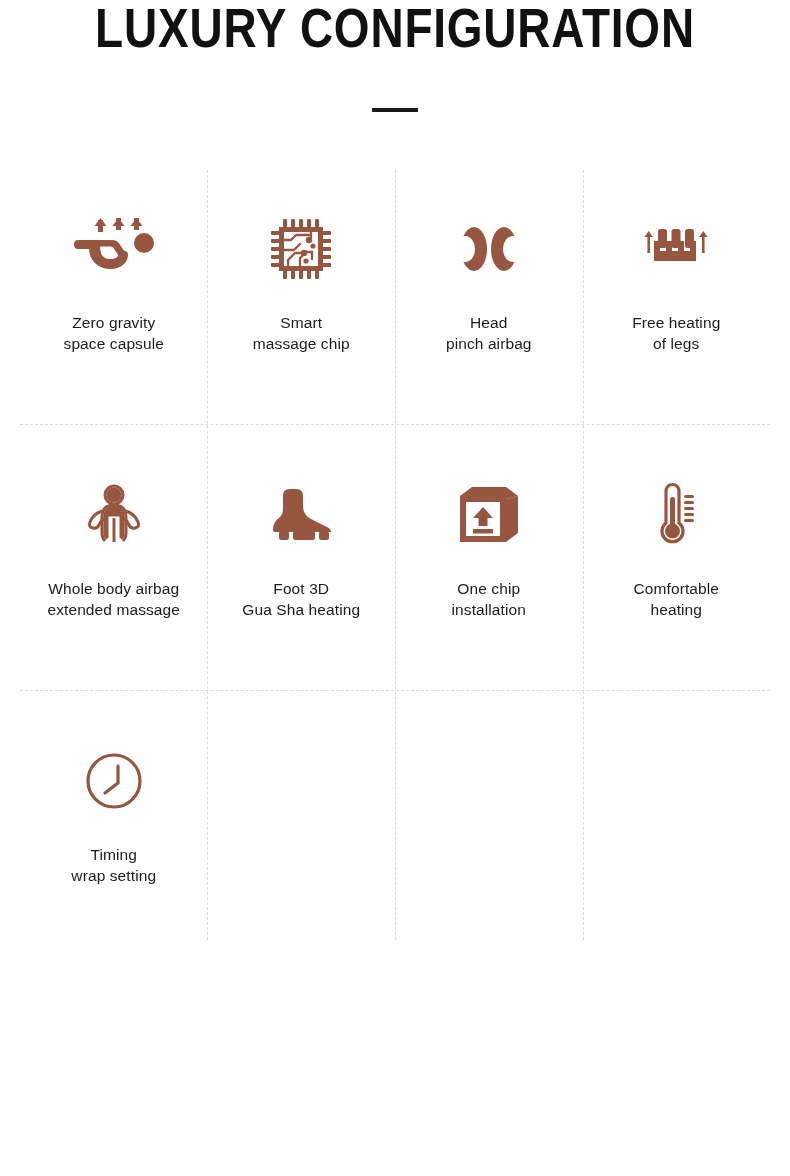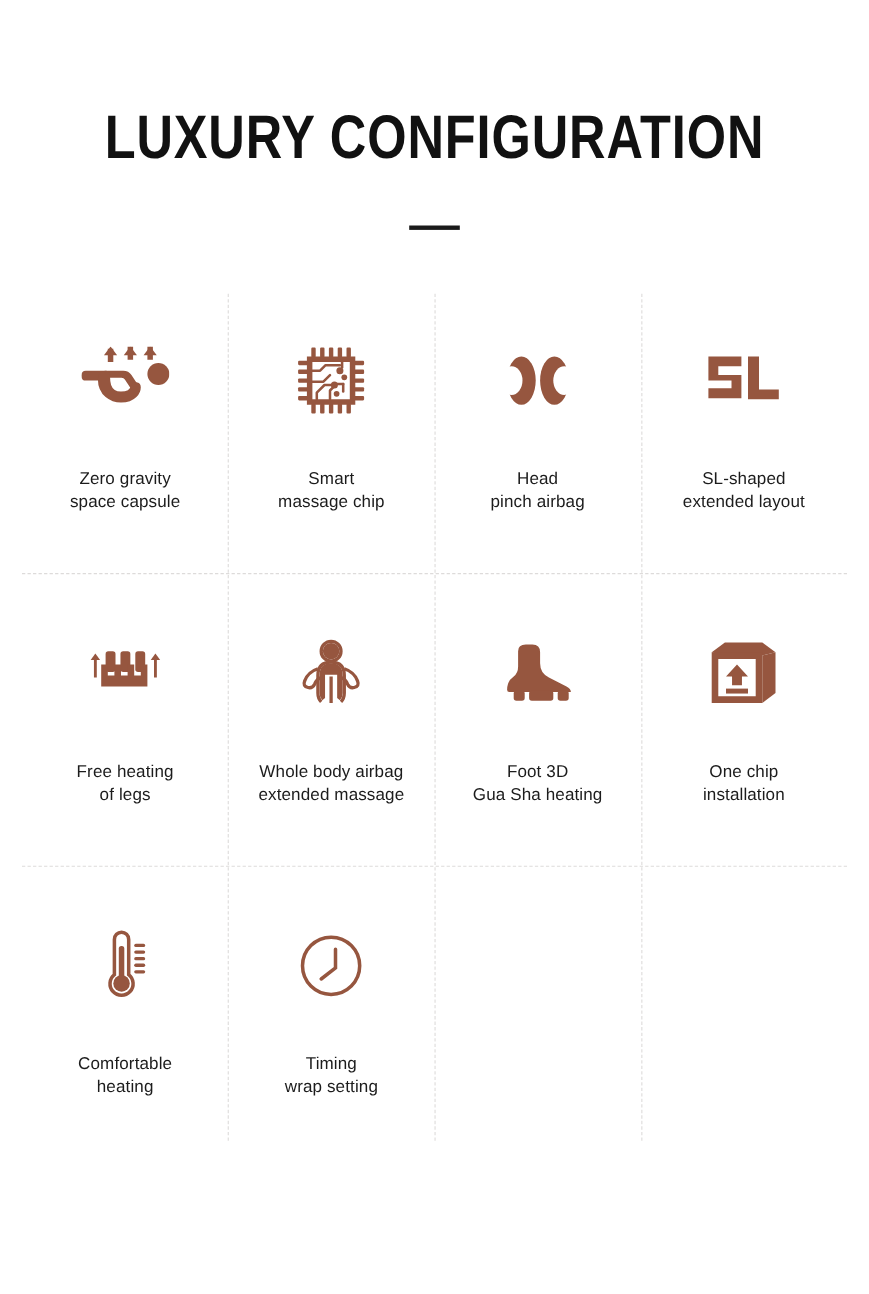--- a/index.html
+++ b/index.html
@@ -11,21 +11,20 @@
     width: 790px;
     height: 1176px;
     font-family: "Liberation Sans", sans-serif;
     color: #1a1a1a;
     overflow: hidden;
     position: relative;
   }
 
   
   .header {
-    padding-top: 97px;
     text-align: center;
   }
   .page-title {
     font-family: "Liberation Sans", sans-serif;
     font-size: 56px;
     font-weight: 700;
     letter-spacing: 1px;
     color: #111111;
     line-height: 1;
     margin: 0;
@@ -84,21 +83,21 @@
     box-sizing: border-box;
   }
   .icon-box {
     height: 78px;
     display: flex;
     align-items: center;
     justify-content: center;
   }
   .icon-box svg { display: block; }
   .cell-label {
-    margin-top: 40px;
+    margin-top: 24px;
     font-size: 15.5px;
     line-height: 1.38;
     font-weight: 400;
     color: #1c1c1c;
     text-align: center;
     white-space: pre-line;
     letter-spacing: 0.1px;
   }
 </style>
 </head>
@@ -207,32 +206,20 @@
             </mask>
           </defs>
           <ellipse cx="18" cy="31" rx="13" ry="22" fill="#96563F" mask="url(#m-left)"></ellipse>
           <ellipse cx="48" cy="31" rx="13" ry="22" fill="#96563F" mask="url(#m-right)"></ellipse>
         </svg>
       </div>
       <div class="cell-label">Head
 pinch airbag</div>
     </div>
 
-    <div class="cell">
-      <div class="icon-box">
-        <svg width="68" height="52" viewBox="0 0 68 52">
-          <g fill="#96563F">
-            <path d="M2 4 h30 v9 h-21 v8 h21 v21 h-30 v-9 h21 v-7 h-21 z"></path>
-            <path d="M38 4 h10 v30 h18 v9 h-28 z"></path>
-          </g>
-        </svg>
-      </div>
-      <div class="cell-label">SL-shaped
-extended layout</div>
-    </div>
 
     <div class="cell">
       <div class="icon-box">
         <svg width="68" height="48" viewBox="0 0 68 48">
           <g fill="#96563F">
 
             <rect x="16" y="4" width="9" height="19" rx="2.5"></rect>
             <rect x="29.5" y="4" width="9" height="19" rx="2.5"></rect>
             <rect x="43" y="4" width="9" height="19" rx="2.5"></rect>
 

